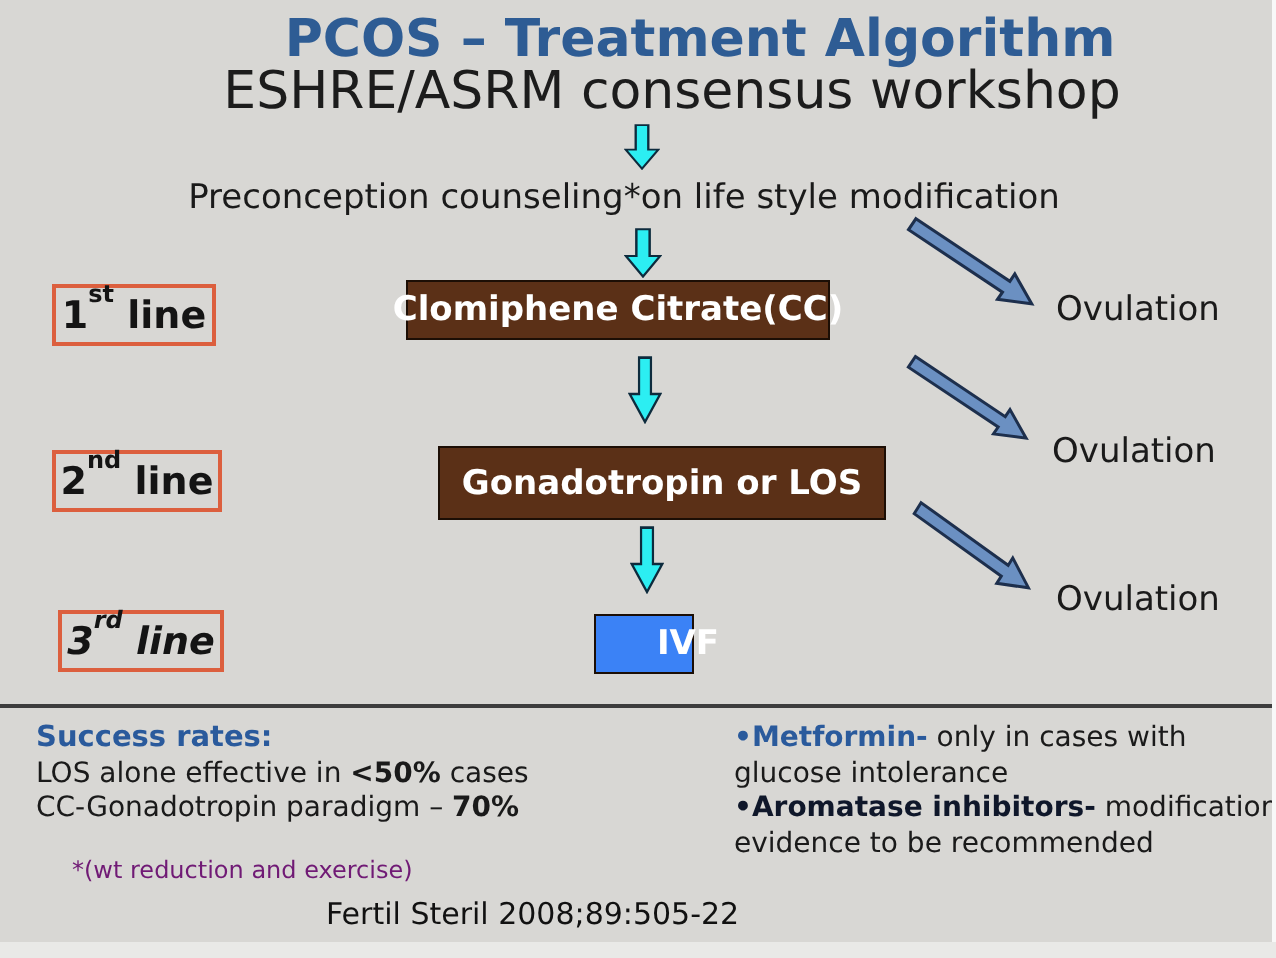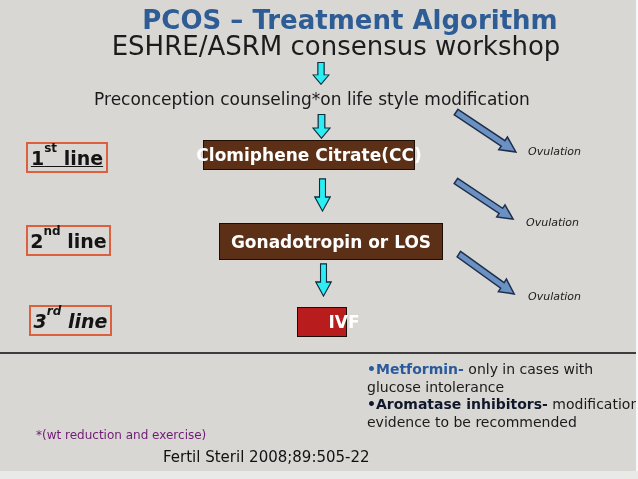--- a/index.html
+++ b/index.html
@@ -29,21 +29,21 @@
   .l1{left:26px;top:142px;width:82px;height:31px;}
   .l2{left:26px;top:225px;width:85px;height:31px;}
   .l3{left:29px;top:305px;width:83px;height:31px;}
 
   .diag-arrow{display:block;}
   .diag-arrow polygon{stroke:#1d2f4d;stroke-width:1.5;}
   .d1{left:452px;top:108px;width:69px;height:48px;}
   .d2{left:452px;top:177px;width:66px;height:46px;}
   .d3{left:455px;top:250px;width:64px;height:48px;}
 
-  .ovulation{font-size:11px;color:#1a1a1a;white-space:nowrap;font-style:italic;}
+  .ovulation{font-size:17px;color:#1a1a1a;white-space:nowrap;}
   .o1{left:528px;top:145px;}
   .o2{left:526px;top:216px;}
   .o3{left:528px;top:290px;}
 
   .divider{left:0;top:352px;width:637px;height:2px;background:#3d3d3d;}
 
   .footer-left{left:18px;top:361px;font-size:14px;color:#1a1a1a;line-height:17.5px;}
   .footer-left .f-title{font-weight:bold;font-size:14.5px;}
   .f-line{white-space:nowrap;}
   .f-line b{font-weight:bold;}
@@ -69,21 +69,21 @@
   <svg class="abs down-arrow a0" viewBox="0 0 20 34" preserveAspectRatio="none">
     <polygon points="6.5,0.8 13.5,0.8 13.5,19 19,19 10,33 1,19 6.5,19" fill="#2ceef2"></polygon>
   </svg>
 
   <div class="abs counseling">Preconception counseling*on life style modification</div>
 
   <svg class="abs down-arrow a1" viewBox="0 0 20 34" preserveAspectRatio="none">
     <polygon points="6.5,0.8 13.5,0.8 13.5,19 19,19 10,33 1,19 6.5,19" fill="#2ceef2"></polygon>
   </svg>
 
-  <div class="abs line-label l1" style="border-color: rgb(220, 95, 62); text-decoration: underline;">
+  <div class="abs line-label l1" style="border-color: rgb(220, 95, 62);">
     <span><span>1</span><sup>st</sup><span> line</span></span>
   </div>
   <div class="abs flow-box b1" style="background-color: rgb(91, 48, 23);">Clomiphene Citrate(CC)</div>
   <svg class="abs diag-arrow d1" viewBox="0 0 67 47" preserveAspectRatio="none">
     <polygon points="5.8,1.3 51.4,32 53.8,28.4 62,43 45.4,40.8 47.8,37.3 2.2,6.7" fill="#6b90c2"></polygon>
   </svg>
   <div class="abs ovulation o1">Ovulation</div>
 
   <svg class="abs down-arrow a2" viewBox="0 0 20 34" preserveAspectRatio="none">
     <polygon points="6.5,0.8 13.5,0.8 13.5,19 19,19 10,33 1,19 6.5,19" fill="#2ceef2"></polygon>
@@ -98,28 +98,33 @@
   </svg>
   <div class="abs ovulation o2">Ovulation</div>
 
   <svg class="abs down-arrow a3" viewBox="0 0 20 34" preserveAspectRatio="none">
     <polygon points="6.5,0.8 13.5,0.8 13.5,19 19,19 10,33 1,19 6.5,19" fill="#2ceef2"></polygon>
   </svg>
 
   <div class="abs line-label l3" style="border-color: rgb(220, 95, 62); font-style: italic;">
     <span><span>3</span><sup>rd</sup><span> line</span></span>
   </div>
-  <div class="abs flow-box b3" style="background-color: #b91c1c; padding-left: 44px;">IVF</div>
+  <div class="abs flow-box b3" style="background-color: #3b82f6; padding-left: 44px;">IVF</div>
   <svg class="abs diag-arrow d3" viewBox="0 0 67 47" preserveAspectRatio="none">
     <polygon points="5.8,1.3 51.4,32 53.8,28.4 62,43 45.4,40.8 47.8,37.3 2.2,6.7" fill="#6b90c2"></polygon>
   </svg>
   <div class="abs ovulation o3">Ovulation</div>
 
   <div class="abs divider"></div>
 
+  <div class="abs footer-left">
+    <div class="f-line f-title" style="color: rgb(42, 90, 156);">Success rates:</div>
+    <div class="f-line"><span>LOS alone effective in </span><b>&lt;50%</b><span> cases</span></div>
+    <div class="f-line"><span>CC-Gonadotropin paradigm – </span><b>70%</b></div>
+  </div>
 
   <div class="abs footer-right">
     <div class="f-line"><span class="term" style="color: rgb(42, 90, 156);">•Metformin-</span><span> only in cases with</span></div>
     <div class="f-line">glucose intolerance</div>
     <div class="f-line"><span class="term" style="color: #0f172a;">•Aromatase inhibitors-</span><span> modification</span></div>
     <div class="f-line">evidence to be recommended</div>
   </div>
 
   <div class="abs footnote">*(wt reduction and exercise)</div>
 

